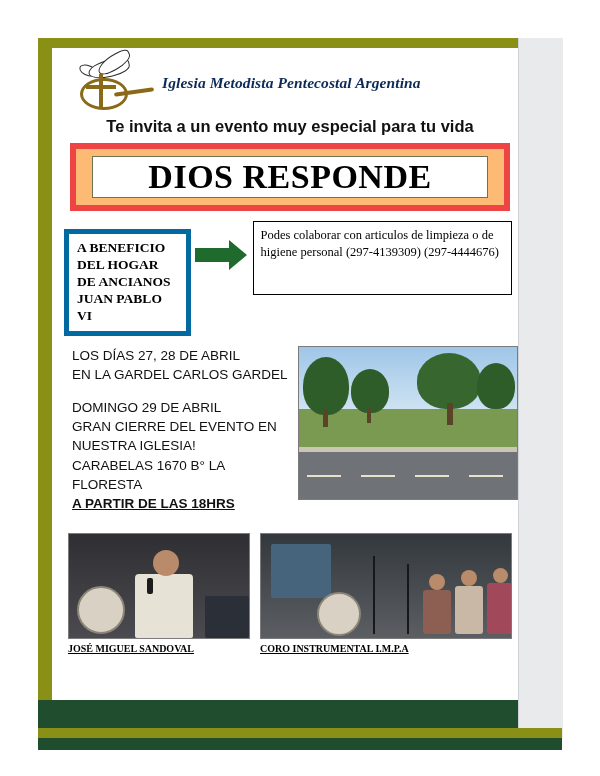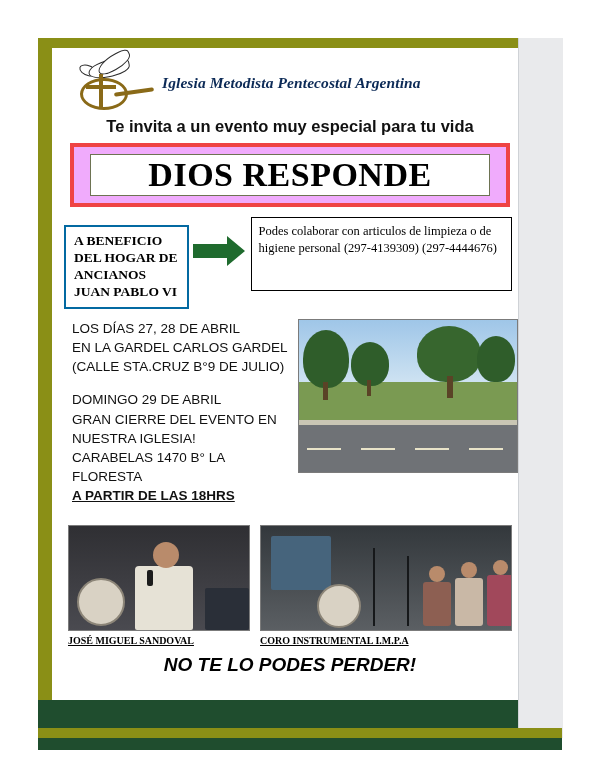--- a/index.html
+++ b/index.html
@@ -101,22 +101,22 @@
     color: #111111;
     line-height: 1.3;
     margin: 2px 18px 6px 18px;
   }
 
   
   .title-band {
     position: relative;
     margin: 4px 8px 10px 8px;
     height: 56px;
-    background: #f0abfc;
-    border: 4px solid #ef4444;
+    background: #fdba74;
+    border: 6px solid #ef4444;
   }
   .title-inner {
     position: absolute;
     left: 16px; right: 16px; top: 7px; bottom: 7px;
     background: #ffffff;
     border: 1px solid #6d7352;
     display: flex;
     align-items: center;
     justify-content: center;
   }
@@ -130,21 +130,21 @@
   }
 
   
   .benefit-row {
     display: flex;
     align-items: flex-start;
     margin: 6px 6px 10px 2px;
     gap: 4px;
   }
   .benefit-box {
-    border: 2px solid #0369a1;
+    border: 5px solid #0369a1;
     padding: 6px 8px;
     font-family: "Liberation Serif", serif;
     font-weight: bold;
     font-size: 13.5px;
     line-height: 1.25;
     color: #000000;
     width: 222px;
     box-sizing: border-box;
     margin-top: 8px;
   }
@@ -399,27 +399,26 @@
         </svg>
       </div>
       <div class="collab-box">Podes colaborar con articulos de limpieza o de higiene personal (297-4139309) (297-4444676)</div>
     </div>
 
     <div class="mid">
       <div class="details">
         <div class="blk">
           <div>LOS DÍAS 27, 28 DE ABRIL</div>
           <div>EN LA GARDEL CARLOS GARDEL</div>
-          <div>(CALLE STA.CRUZ B°9 DE JULIO)</div>
         </div>
         <div class="blk">
           <div>DOMINGO 29 DE ABRIL</div>
           <div>GRAN CIERRE DEL EVENTO EN</div>
           <div>NUESTRA IGLESIA!</div>
-          <div>CARABELAS 1470 B° LA FLORESTA</div>
+          <div>CARABELAS 1670 B° LA FLORESTA</div>
           <div class="u">A PARTIR DE LAS 18HRS</div>
         </div>
       </div>
 
       <div class="photo-plaza">
         <div class="grass" style="left:0; top:62px; width:100%; height:42px;"></div>
         <div class="tree" style="left:4px; top:10px; width:46px; height:58px;"></div>
         <div class="trunk" style="left:24px; top:62px; width:5px; height:18px;"></div>
         <div class="tree" style="left:52px; top:22px; width:38px; height:44px;"></div>
         <div class="trunk" style="left:68px; top:60px; width:4px; height:16px;"></div>
@@ -457,16 +456,15 @@
           <div class="person" style="left:162px; top:56px; width:28px; height:44px; background:#8d5f52;"></div>
           <div class="head" style="left:200px; top:36px; width:16px; height:16px;"></div>
           <div class="person" style="left:194px; top:52px; width:28px; height:48px; background:#c9b8a6;"></div>
           <div class="head" style="left:232px; top:34px; width:15px; height:15px;"></div>
           <div class="person" style="left:226px; top:49px; width:27px; height:51px; background:#a1485b;"></div>
         </div>
         <div class="caption">CORO INSTRUMENTAL I.M.P.A</div>
       </div>
     </div>
 
-    <div class="closing">NO TE LO PODES PERDER!</div>
 
   </div>
 </div>
 
 </body></html>

